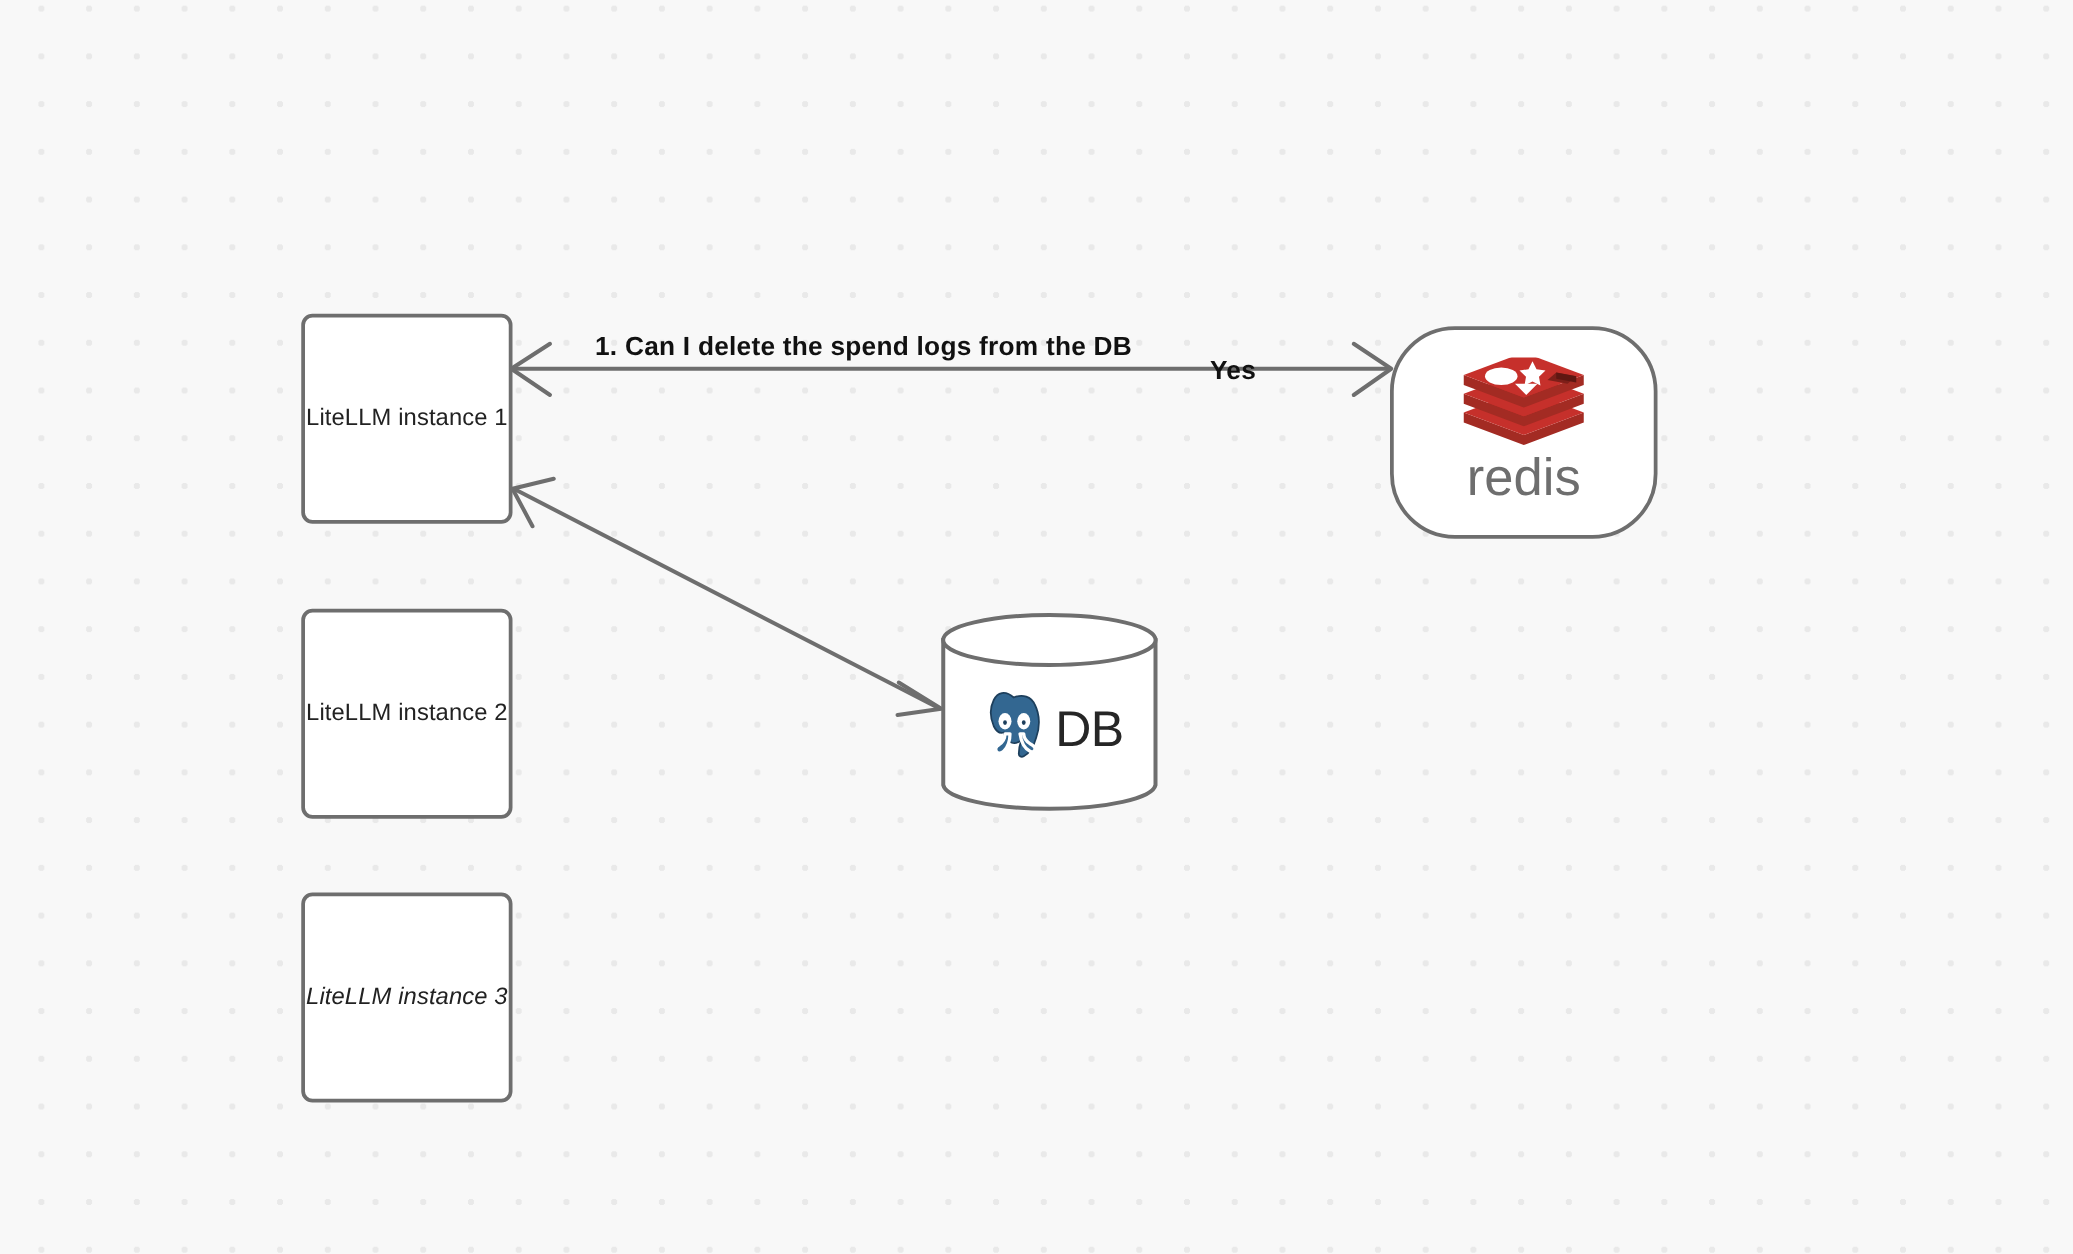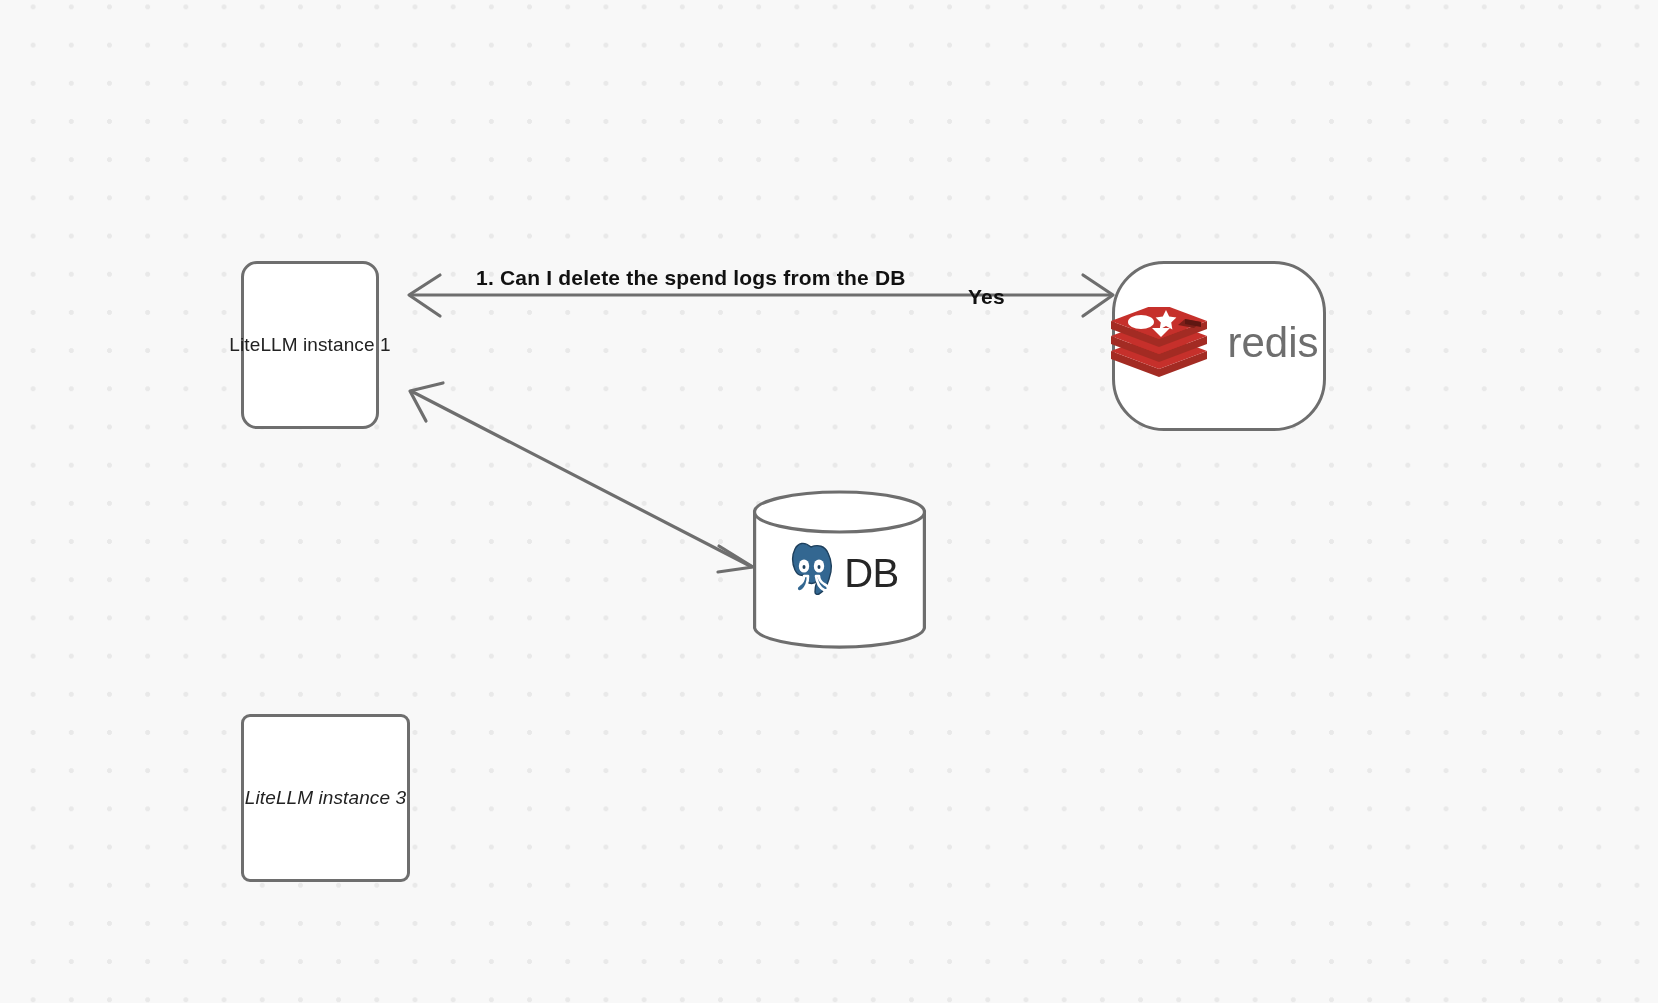--- a/index.html
+++ b/index.html
@@ -36,21 +36,21 @@
     justify-content: center;
   }
   .node-label {
     font-size: 19px;
     color: #222222;
     font-family: "Liberation Sans", sans-serif;
     letter-spacing: 0.1px;
     white-space: nowrap;
   }
 
-  #instance-1 { left: 241px; top: 261px; width: 138px; height: 168px; border-radius: 16px; }
+  #instance-1 { left: 241px; top: 251px; width: 169px; height: 168px; }
   #instance-2 { left: 241px; top: 487px; width: 169px; height: 168px; }
   #instance-3 { left: 241px; top: 714px; width: 169px; height: 168px; font-style: italic; }
 
   
   #redis-node {
     position: absolute;
     left: 1112px;
     top: 261px;
     width: 214px;
     height: 170px;
@@ -58,21 +58,21 @@
     border: 3px solid #6e6e6e;
     border-radius: 52px;
     box-sizing: border-box;
     display: flex;
     flex-direction: column;
     align-items: center;
     justify-content: center;
   }
   #redis-logo-wrap {
     display: flex;
-    flex-direction: row;
+    flex-direction: column;
     align-items: center;
     justify-content: center;
   }
   .redis-mark { display: block; }
   .redis-word {
     display: block;
     margin-top: -2px;
   }
 
   
@@ -80,21 +80,21 @@
     position: absolute;
     left: 752px;
     top: 490px;
     width: 175px;
     height: 160px;
   }
   #db-node svg { display: block; }
   .db-text-wrap {
     position: absolute;
     left: 0;
-    top: 1px;
+    top: 12px;
     width: 175px;
     height: 160px;
     display: flex;
     align-items: center;
     justify-content: center;
     gap: 0px;
   }
   .db-caption {
     font-size: 40px;
     color: #262626;
@@ -157,20 +157,23 @@
 
     <polyline points="443,383 410,391 426,421" fill="none" stroke="#6e6e6e" stroke-width="3.2" stroke-linecap="round" stroke-linejoin="round"></polyline>
 
     <polyline points="719,546 753,567 718,572" fill="none" stroke="#6e6e6e" stroke-width="3.2" stroke-linecap="round" stroke-linejoin="round"></polyline>
   </svg>
 
   <div class="node-box" id="instance-1">
     <span class="node-label">LiteLLM instance 1</span>
   </div>
 
+  <div class="node-box" id="instance-2">
+    <span class="node-label">LiteLLM instance 2</span>
+  </div>
 
   <div class="node-box" id="instance-3">
     <span class="node-label">LiteLLM instance 3</span>
   </div>
 
   <div id="redis-node">
     <div id="redis-logo-wrap">
 
       <svg class="redis-mark" width="108" height="78" viewBox="0 0 108 78">
 

